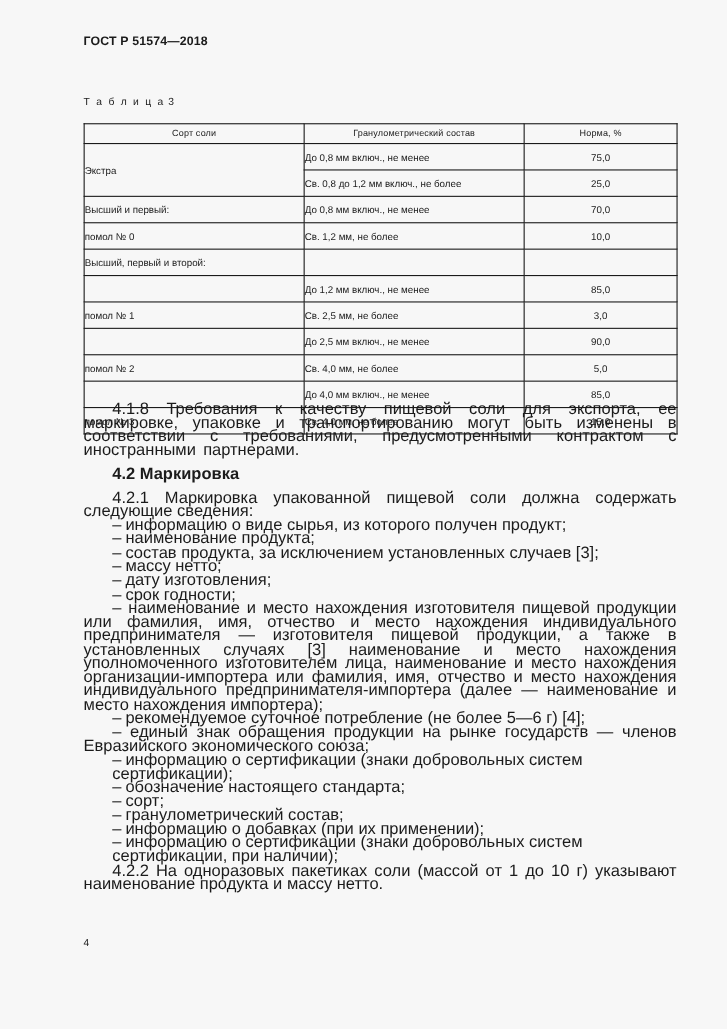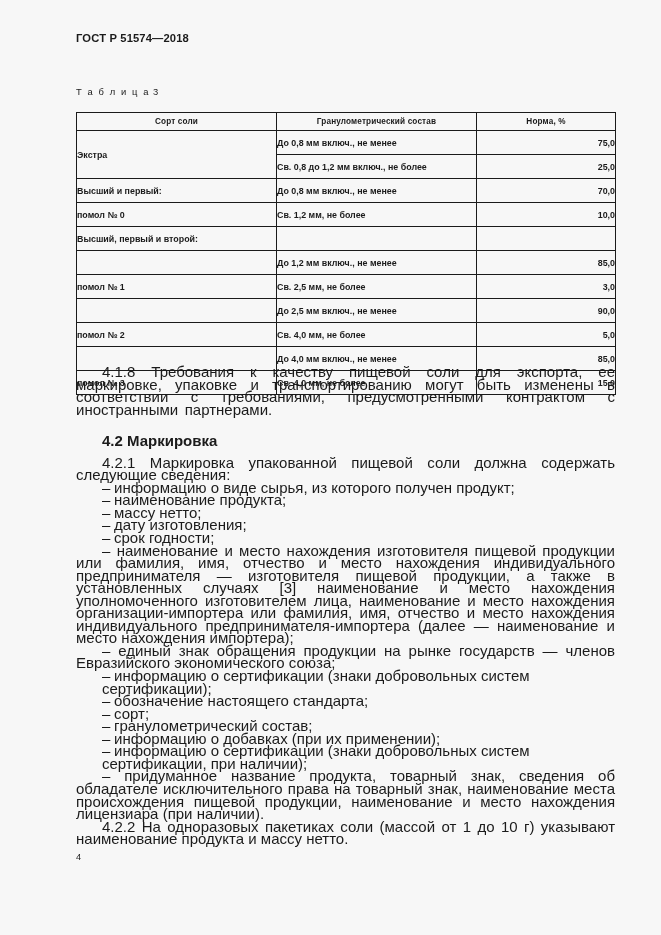--- a/index.html
+++ b/index.html
@@ -52,21 +52,21 @@
     top: 112px;
     width: 539px;
     border-collapse: collapse;
     table-layout: fixed;
     font-size: 8.9px;
   }
   .spec-table td, .spec-table th {
     border: 1px solid #1b1b1b;
     padding: 0;
     vertical-align: middle;
-    font-weight: bold;
+    font-weight: normal;
   }
   .spec-table thead th {
     height: 17px;
     text-align: center;
     font-size: 8.2px;
     letter-spacing: 0.15px;
   }
   .spec-table tbody td {
     height: 23px;
   }
@@ -76,21 +76,21 @@
 
   .cell-grade {
     padding-left: 14px;
     text-align: left;
   }
   .cell-gran {
     padding-left: 33px;
     text-align: left;
   }
   .cell-norm {
-    text-align: right;
+    text-align: center;
   }
   .cell-empty { }
 
   
   .body-text {
     position: absolute;
     left: 76px;
     top: 366px;
     width: 539px;
     font-size: 15px;
@@ -99,21 +99,21 @@
   }
   .body-text p {
     margin: 0;
   }
   p.para {
     text-indent: 26px;
   }
   p.heading {
     text-indent: 26px;
     font-weight: bold;
-    margin-top: 19px;
+    margin-top: 9px;
     margin-bottom: 9px;
   }
   p.dash-item {
     padding-left: 26px;
     text-indent: 0;
     text-align: left;
   }
   p.dash-item .d {
     display: inline-block;
     width: 12px;
@@ -228,37 +228,38 @@
   <div class="body-text">
 
     <p class="para spaced">4.1.8  Требования к качеству пищевой соли для экспорта, ее маркировке, упаковке и транспортированию могут быть изменены в соответствии с требованиями, предусмотренными контрактом с иностранными партнерами.</p>
 
     <p class="heading">4.2  Маркировка</p>
 
     <p class="para tight">4.2.1  Маркировка упакованной пищевой соли должна содержать следующие сведения:</p>
 
     <p class="dash-item"><span class="d">–</span><span>информацию о виде сырья, из которого получен продукт;</span></p>
     <p class="dash-item"><span class="d">–</span><span>наименование продукта;</span></p>
+    <p class="dash-item"><span class="d">–</span><span>состав продукта, за исключением установленных случаев [3];</span></p>
     <p class="dash-item"><span class="d">–</span><span>массу нетто;</span></p>
     <p class="dash-item"><span class="d">–</span><span>дату изготовления;</span></p>
     <p class="dash-item"><span class="d">–</span><span>срок годности;</span></p>
 
     <p class="dash-flow">–  наименование и место нахождения изготовителя пищевой продукции или фамилия, имя, отчество и место нахождения индивидуального предпринимателя — изготовителя пищевой продукции, а также в установленных случаях [3] наименование и место нахождения уполномоченного изготовителем лица, наименование и место нахождения организации-импортера или фамилия, имя, отчество и место нахождения индивидуального предпринимателя-импортера (далее — наименование и место нахождения импортера);</p>
 
+    <p class="dash-item"><span class="d">–</span><span>рекомендуемое суточное потребление (не более 5—6 г) [4];</span></p>
 
     <p class="dash-flow">–  единый знак обращения продукции на рынке государств — членов Евразийского экономического союза;</p>
 
     <p class="dash-item"><span class="d">–</span><span>информацию о сертификации (знаки добровольных систем сертификации);</span></p>
     <p class="dash-item"><span class="d">–</span><span>обозначение настоящего стандарта;</span></p>
     <p class="dash-item"><span class="d">–</span><span>сорт;</span></p>
     <p class="dash-item"><span class="d">–</span><span>гранулометрический состав;</span></p>
     <p class="dash-item"><span class="d">–</span><span>информацию о добавках (при их применении);</span></p>
     <p class="dash-item"><span class="d">–</span><span>информацию о сертификации (знаки добровольных систем сертификации, при наличии);</span></p>
 
-    <p class="dash-flow">–  придуманное название продукта, товарный знак, сведения об обладателе исключительного права на товарный знак, наименование места происхождения пищевой продукции, наименование и место нахождения лицензиара (при наличии).</p>
 
     <p class="para">4.2.2  На одноразовых пакетиках соли (массой от 1 до 10 г) указывают наименование продукта и массу нетто.</p>
 
   </div>
 
   <div class="page-number">4</div>
 
 </div>
 
 </body></html>

